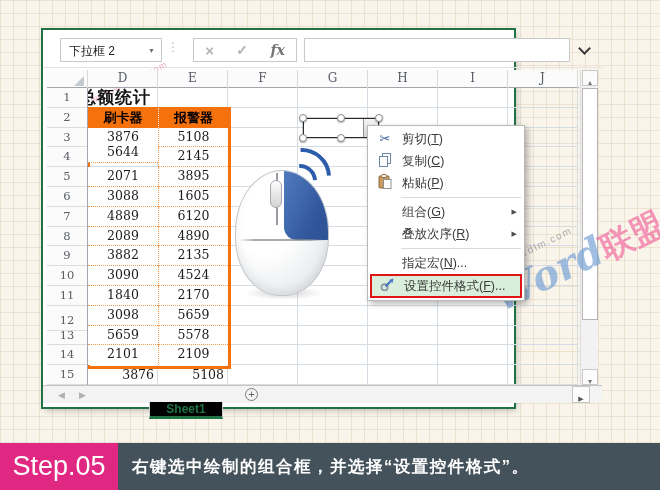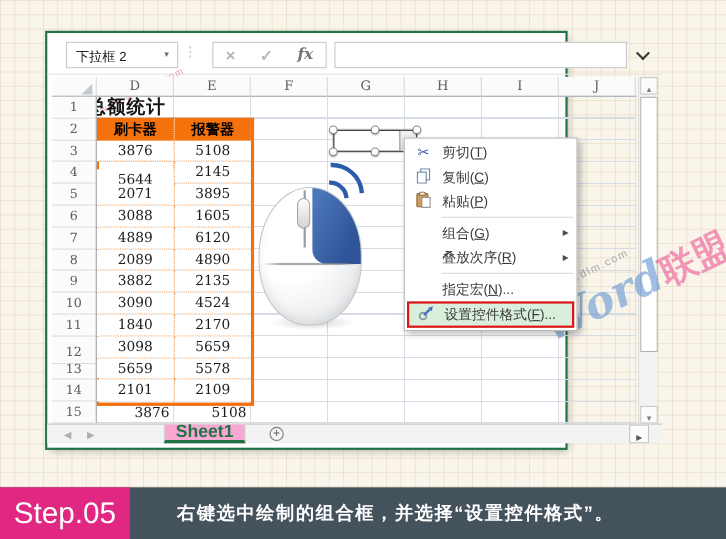--- a/index.html
+++ b/index.html
@@ -142,33 +142,33 @@
   #sbtn-up { top:0; }
   #sbtn-dn { bottom:0; }
   #sthumb { position:absolute; left:1px; top:18px; width:16px; height:232px;
             background:#fff; border:1px solid #b5b5b5; }
 
   
   #tabbar { left:0; top:355px; width:559px; height:18px; background:#f3f3f3;
             border-top:1px solid #c3c3c3; z-index:6; }
   .nav { position:absolute; top:4px; font-size:9px; color:#b0b0b0; }
   #navL { left:15px; } #navR { left:36px; }
-  #tab1 { position:absolute; left:106px; top:0; width:74px; height:17px; background:#f9a8d4;
+  #tab1 { position:absolute; left:106px; top:16px; width:74px; height:17px; background:#000000;
           border-left:1px solid #d2d2d2; border-right:1px solid #d2d2d2;
           border-bottom:3px solid var(--accent-green);
-          color:var(--accent-green); font-weight:bold; font-size:16px; text-align:center; line-height:14px; }
+          color:var(--accent-green); font-weight:bold; font-size:12px; text-align:center; line-height:14px; }
   #plusbtn { position:absolute; left:202px; top:2px; width:13px; height:13px; border:1px solid #7e7e7e;
              border-radius:50%; color:#5f5f5f; font-size:11px; line-height:11px; text-align:center; }
   #hsbtn { position:absolute; left:529px; top:0; width:18px; height:17px; background:#fcfcfc;
            border:1px solid #c5c5c5; text-align:center; }
   #hsbtn span { font-size:7px; color:#555; line-height:15px; }
 
   
   #stepbar { position:absolute; left:0; top:443px; width:660px; height:47px;
-             background:var(--footer-dark); display:flex; align-items:center;gap:29px; }
+             background:var(--footer-dark); display:flex; align-items:center; }
   #steplabel { width:118px; height:47px; background:var(--step-pink); color:#fff; font-size:27px;
                display:flex; align-items:center; justify-content:center; flex:none; }
   #steptext { color:#fff; font-size:16.5px; font-weight:bold; margin-left:14px; letter-spacing:1.5px;
               white-space:nowrap; }
 </style>
 </head>
 <body>
 
 <div id="window">
 
@@ -302,21 +302,21 @@
     <span class="nav" id="navL">◀</span>
     <span class="nav" id="navR">▶</span>
     <div id="tab1">Sheet1</div>
     <div id="plusbtn">+</div>
     <div id="hsbtn"><span>▶</span></div>
   </div>
 <div class="thead-cell" style="left: 45px; top: 77.8px;">刷卡器</div>
     <div class="thead-cell thead-sep" style="left: 115px; top: 77.8px;">报警器</div>
     <div class="tcell tcell-h" style="left: 45px; top: 97.6px;">3876</div>
     <div class="tcell tcell-v tcell-h" style="left: 115px; top: 97.6px;">5108</div>
-    <div class="tcell tcell-h" style="left: 45px; top: 124px;">5644</div>
+    <div class="tcell tcell-h" style="left: 45px; top: 113px;">5644</div>
     <div class="tcell tcell-v tcell-h" style="left: 115px; top: 117.4px;">2145</div>
     <div class="tcell tcell-h" style="left: 45px; top: 137.2px;">2071</div>
     <div class="tcell tcell-v tcell-h" style="left: 115px; top: 137.2px;">3895</div>
     <div class="tcell tcell-h" style="left: 45px; top: 157px;">3088</div>
     <div class="tcell tcell-v tcell-h" style="left: 115px; top: 157px; text-align: center;">1605</div>
     <div class="tcell tcell-h" style="left: 45px; top: 176.8px;">4889</div>
     <div class="tcell tcell-v tcell-h" style="left: 115px; top: 176.8px;">6120</div>
     <div class="tcell tcell-h" style="left: 45px; top: 196.6px;">2089</div>
     <div class="tcell tcell-v tcell-h" style="left: 115px; top: 196.6px;">4890</div>
     <div class="tcell tcell-h" style="left: 45px; top: 216.4px;">3882</div>

